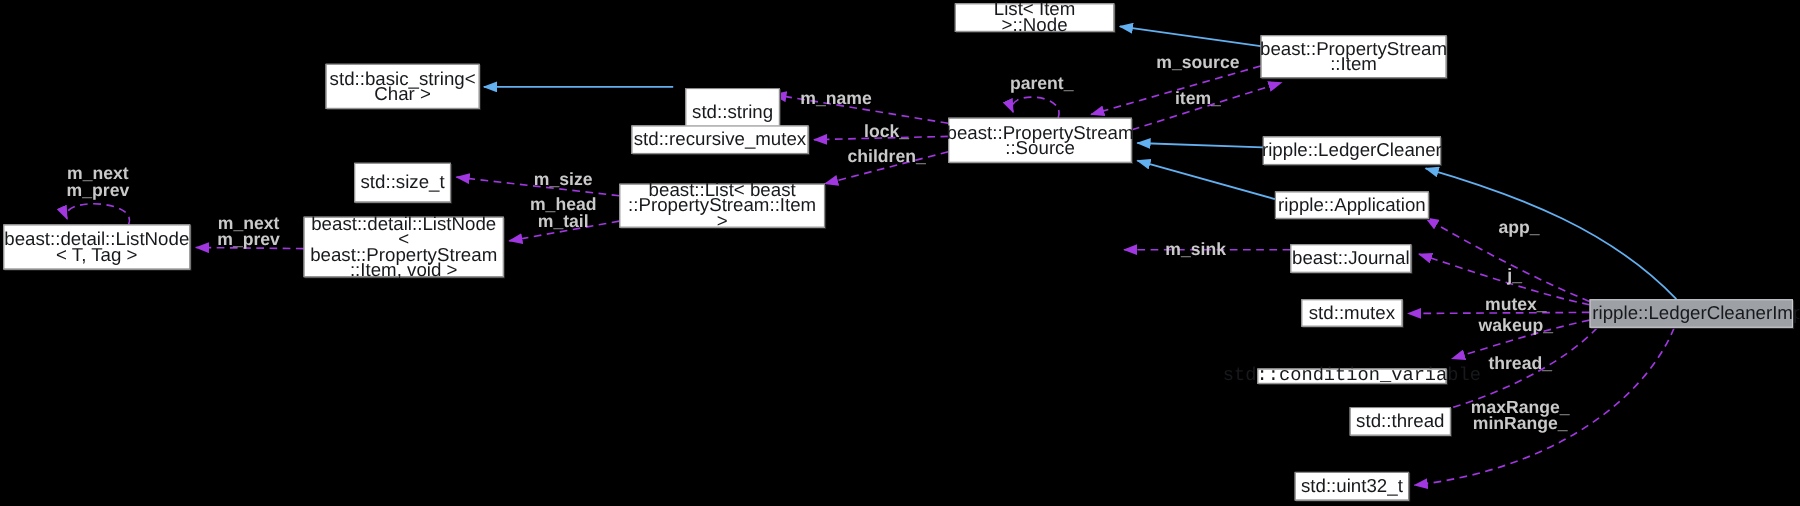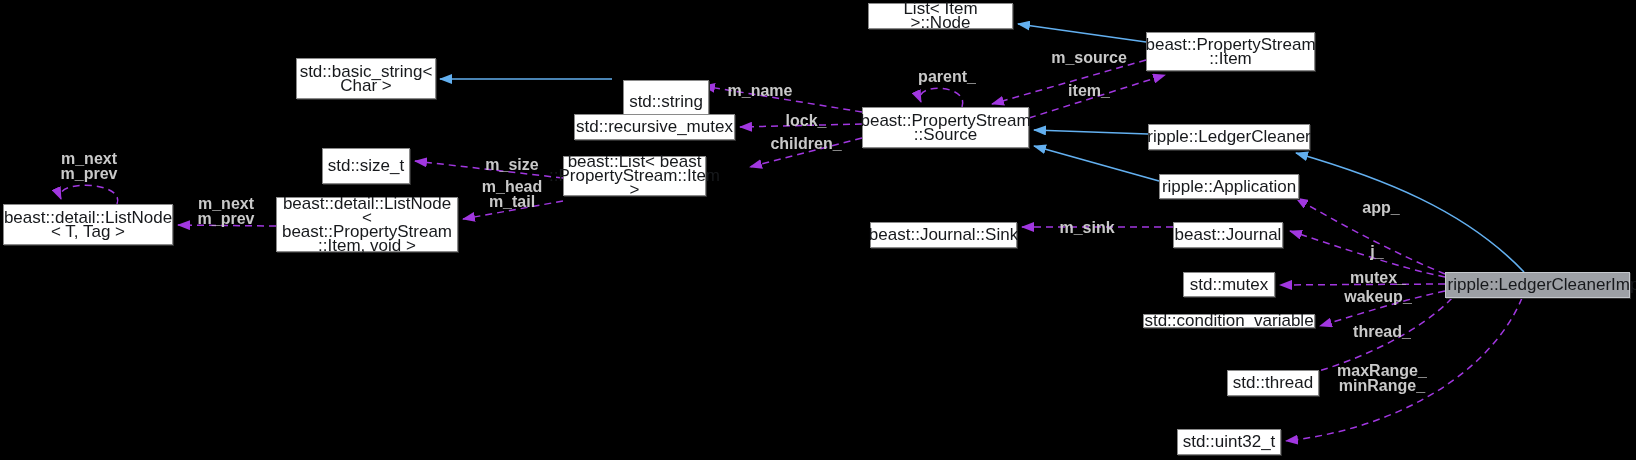--- a/index.html
+++ b/index.html
@@ -68,31 +68,30 @@
 ::Item</div>
   <div class="node" style="left:296px;top:58px;width:140px;height:41px;">std::basic_string&lt;
 Char &gt;</div>
   <div class="node" style="left:612px;top:80px;width:86px;height:43px;margin-left:11px;">std::string</div>
   <div class="node" style="left:574px;top:114px;width:161px;height:26px;">std::recursive_mutex</div>
   <div class="node" style="left:862px;top:107px;width:167px;height:41px;">beast::PropertyStream
 ::Source</div>
   <div class="node" style="left:1148px;top:124px;width:162px;height:26px;">ripple::LedgerCleaner</div>
   <div class="node" style="left:1159px;top:174px;width:140px;height:25px;">ripple::Application</div>
   <div class="node" style="left:322px;top:148px;width:88px;height:36px;">std::size_t</div>
-  <div class="node" style="left:563px;top:156px;width:143px;height:40px;">beast::List&lt; beast
+  <div class="node" style="left:563px;top:167px;width:187px;height:40px;">beast::List&lt; beast
 ::PropertyStream::Item &gt;</div>
   <div class="node" style="left:3px;top:204px;width:170px;height:41px;">beast::detail::ListNode
 &lt; T, Tag &gt;</div>
   <div class="node" style="left:276px;top:197px;width:182px;height:55px;">beast::detail::ListNode
 &lt; beast::PropertyStream
 ::Item, void &gt;</div>
-  <div class="node" style="left:870px;top:222px;width:147px;height:26px;">beast::Journal::Sink</div>
   <div class="node" style="left:1173px;top:222px;width:110px;height:26px;">beast::Journal</div>
   <div class="node" style="left:1183px;top:272px;width:92px;height:25px;">std::mutex</div>
-  <div class="node" style="left:1143px;top:314px;width:172px;height:14px;">std::condition_variable</div>
+  <div class="node" style="left:1143px;top:335px;width:172px;height:14px;font-family:Liberation Mono, monospace;">std::condition_variable</div>
   <div class="node" style="left:1183px;top:370px;width:92px;height:26px;margin-left:44px;">std::thread</div>
   <div class="node" style="left:1177px;top:429px;width:104px;height:26px;">std::uint32_t</div>
   <div class="node selected" style="left:1445px;top:272px;width:185px;height:26px;">ripple::LedgerCleanerImp</div>
 
   <div class="elabel" style="left:760px;top:90px;">m_name</div>
   <div class="elabel" style="left:806px;top:120px;">lock_</div>
   <div class="elabel" style="left:806px;top:143px;">children_</div>
   <div class="elabel" style="left:947px;top:76px;">parent_</div>
   <div class="elabel" style="left:1089px;top:57px;">m_source</div>
   <div class="elabel" style="left:1089px;top:90px;">item_</div>

